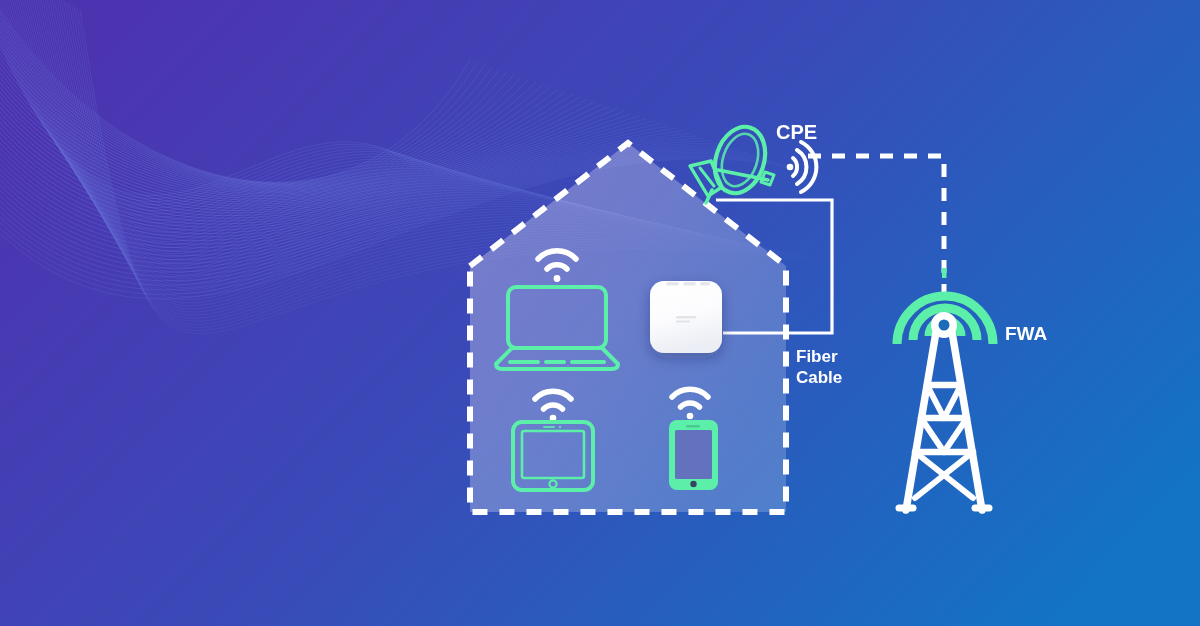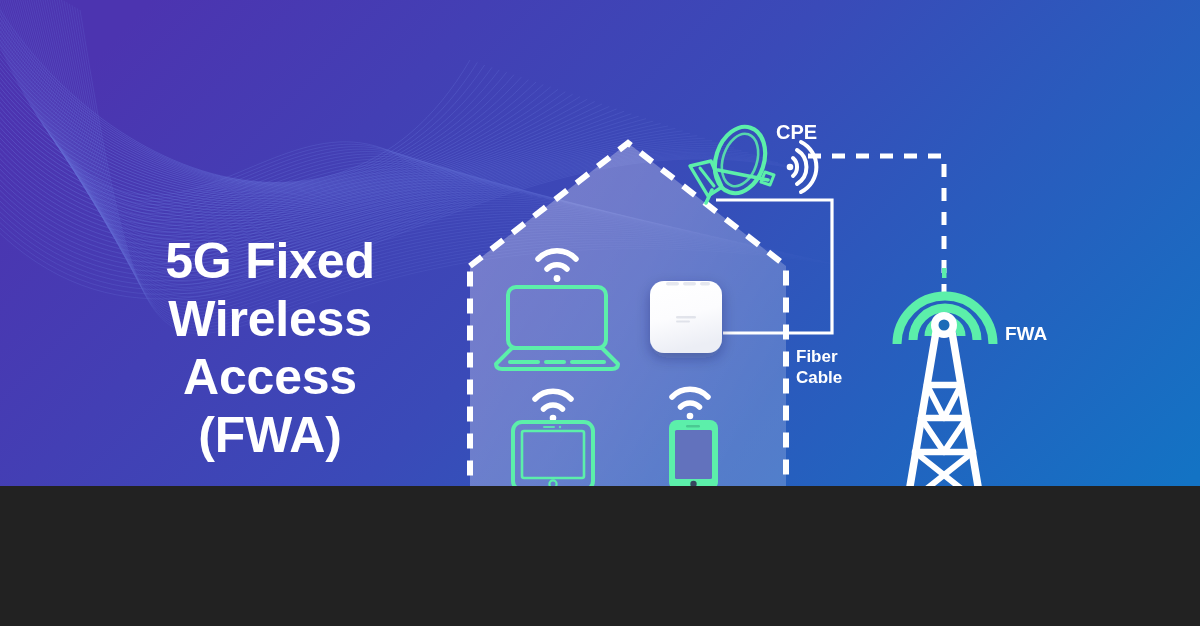--- a/index.html
+++ b/index.html
@@ -4,21 +4,21 @@
 <title>5G Fixed Wireless Access</title>
 <style>
   html, body {
     margin: 0;
     padding: 0;
     background: #222;
   }
   #stage {
     position: relative;
     width: 1200px;
-    height: 486px;
+    height: 626px;
     overflow: hidden;
     font-family: "Liberation Sans", sans-serif;
   }
   #bg {
     position: absolute;
     inset: 0;
     width: 1200px;
     height: 626px;
   }
   #scene {
@@ -310,18 +310,14 @@
     </g>
 
     <text x="776" y="139" font-family="Liberation Sans, sans-serif" font-size="20" font-weight="bold" fill="#ffffff">CPE</text>
 
     <text x="1005" y="340" font-family="Liberation Sans, sans-serif" font-size="19" font-weight="bold" fill="#ffffff">FWA</text>
 
     <text x="796" y="362" font-family="Liberation Sans, sans-serif" font-size="17" font-weight="bold" fill="#ffffff">Fiber</text>
     <text x="796" y="383" font-family="Liberation Sans, sans-serif" font-size="17" font-weight="bold" fill="#ffffff">Cable</text>
   </svg>
 
-  <div class="hl-title">5G Fixed
-Wireless
-Access
-(FWA)</div>
 
 </div>
 
 </body></html>

